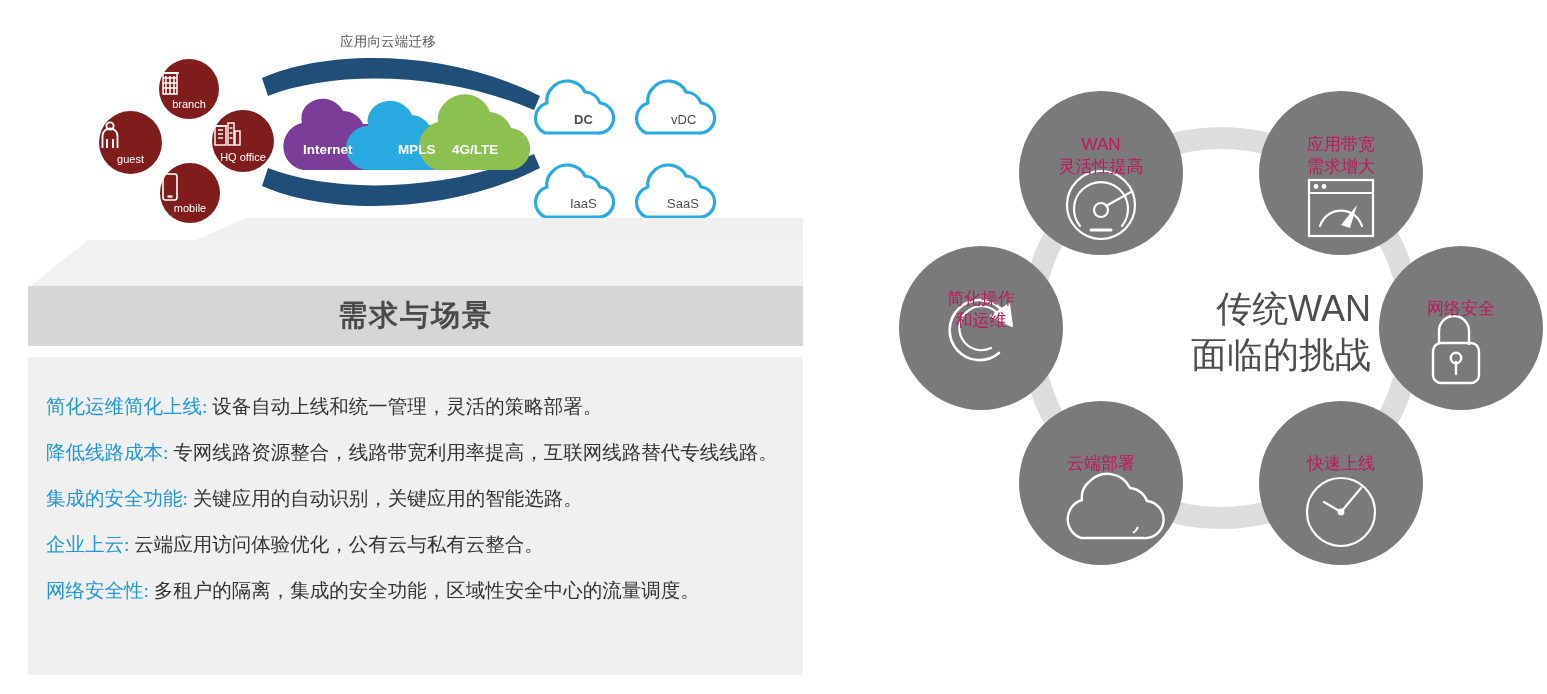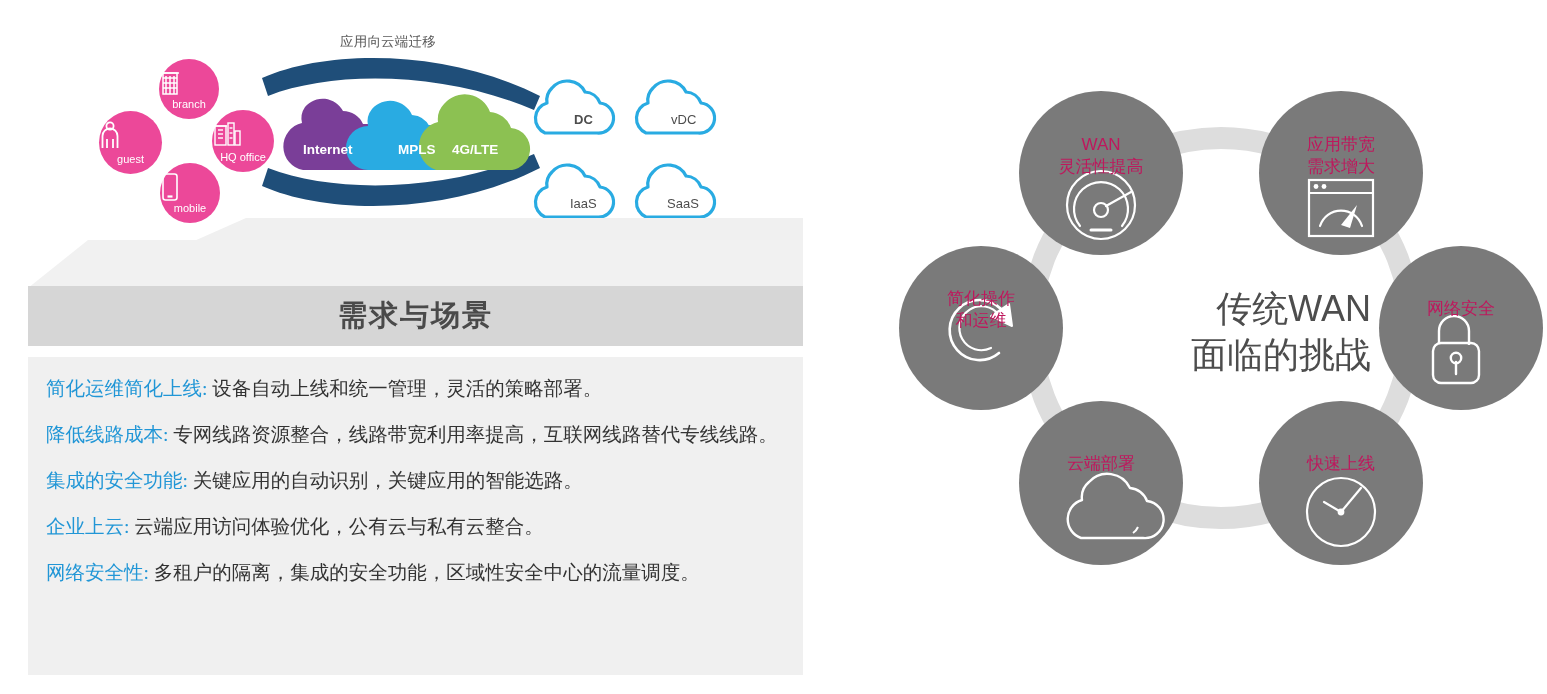--- a/index.html
+++ b/index.html
@@ -18,21 +18,21 @@
 
   .arc-label{
     position:absolute;color:#595959;font-size:13.5px;
     white-space:nowrap;text-align:center;letter-spacing:.2px;
   }
   #arc-label-top{left:340px;top:33px;}
   #arc-label-bottom{left:327px;top:238px;}
 
   
   .green-node{
-    position:absolute;border-radius:50%;background:#ec4899;
+    position:absolute;border-radius:50%;background:#7f1d1d;
     display:flex;flex-direction:column;align-items:center;justify-content:flex-end;
   }
   .green-node .nlabel{
     color:#ffffff;font-size:11px;line-height:11px;margin-bottom:9px;
     font-family:"Liberation Sans",sans-serif;
   }
   .green-node .nicon{position:absolute;left:0;right:0;top:10px;display:flex;justify-content:center;}
 
   
   .cloud-text{
@@ -50,21 +50,21 @@
     position:absolute;left:28px;top:286px;width:775px;height:60px;
     background:#d6d6d6;display:flex;align-items:center;justify-content:center;
   }
   #section-header .htxt{
     font-size:29px;color:#4a4a4a;font-family:"Liberation Serif","DejaVu Serif",serif;
     letter-spacing:2px;
     font-weight:bold;
   }
   #bullet-box{
     position:absolute;left:28px;top:357px;width:775px;height:318px;
-    background:#f0f0f0;padding:16px 18px 0 18px;box-sizing:border-box;
+    background:#f0f0f0;padding:34px 18px 0 18px;box-sizing:border-box;
   }
   .bullet{
     font-size:19.5px;line-height:31px;color:#333333;margin-bottom:15px;
     font-family:"Liberation Serif","DejaVu Serif",serif;
   }
   .bullet .bhead{color:#2196d6;}
   .bullet .bbody{color:#333333;}
 
   
   #right-panel{position:absolute;left:895px;top:40px;width:652px;height:620px;}

